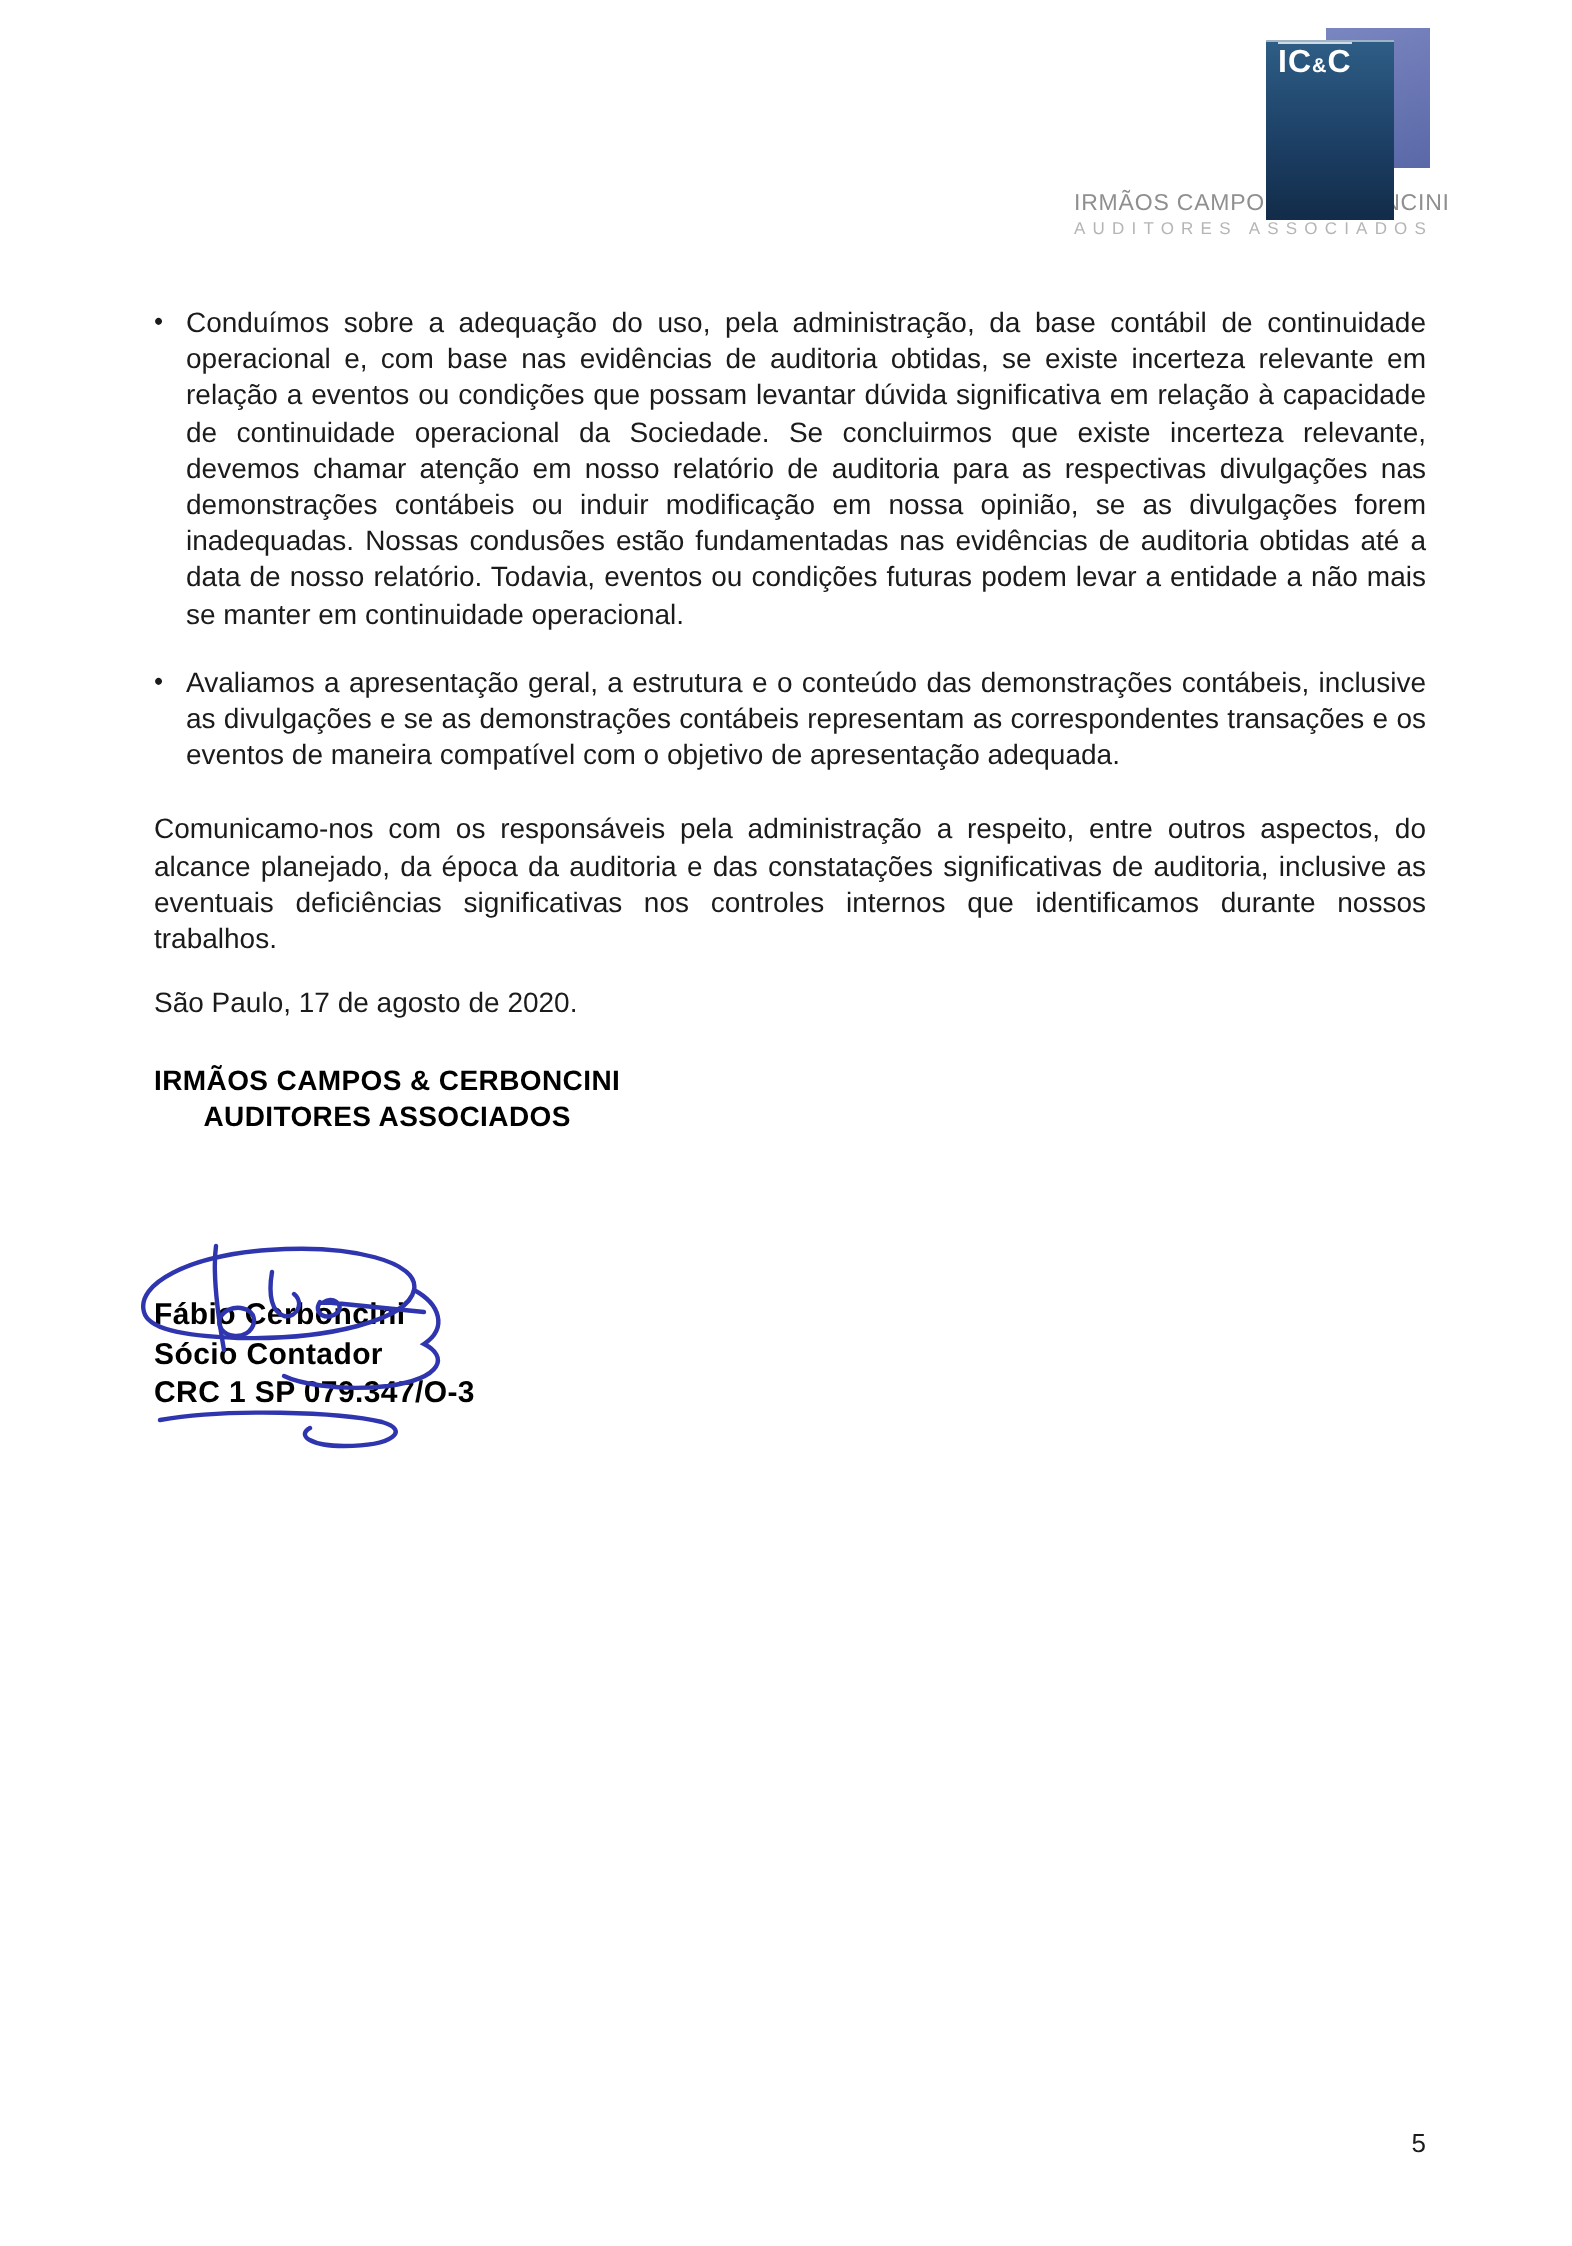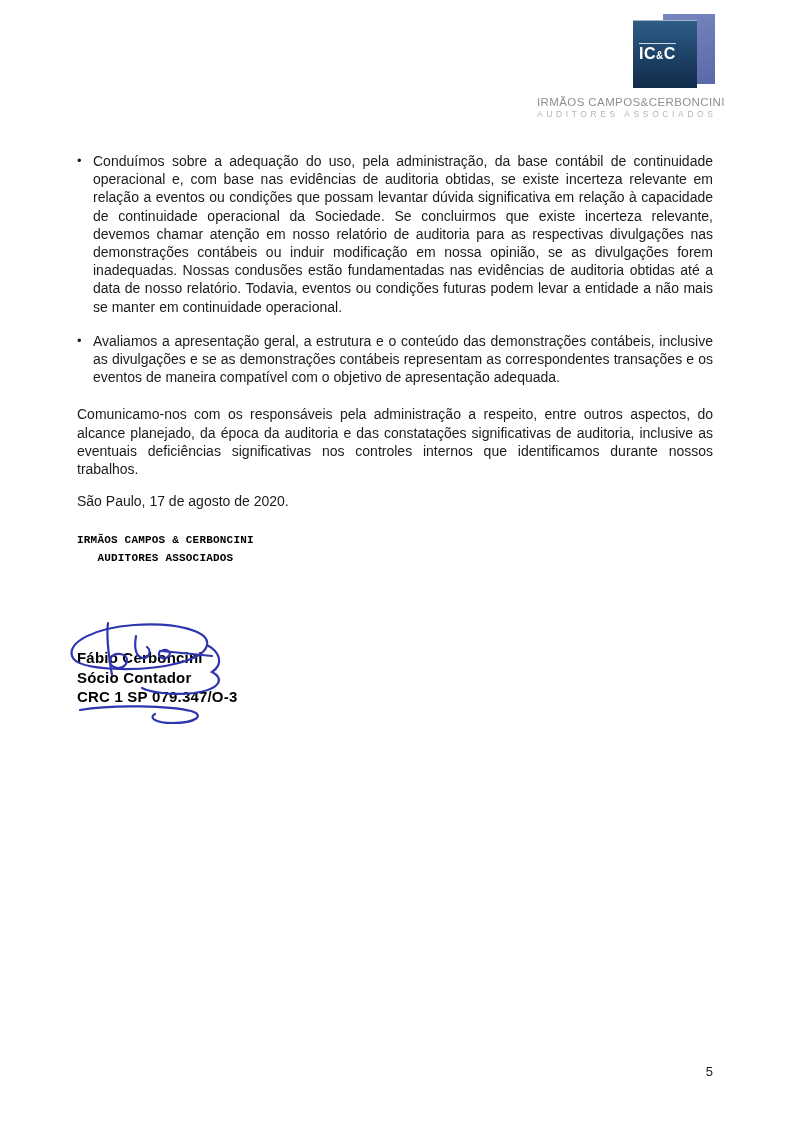--- a/index.html
+++ b/index.html
@@ -21,23 +21,23 @@
     display:flex; flex-direction:column; align-items:flex-end;
   }
   .logo-mark { position:relative; width:82px; height:81px; }
   .logo-back {
     position:absolute; left:30px; top:0;
     width:52px; height:70px;
     background:linear-gradient(160deg,#7a86c0 0%, #5a68a8 100%);
   }
   .logo-front {
     position:absolute; left:0; top:6px;
-    width:64px; height:68px;
+    width:64px; height:90px;
     background:linear-gradient(180deg,#2e5d85 0%, #1d4066 55%, #122c49 100%);
-    display:flex; align-items:center;
+    display:flex; align-items:flex-start;
     padding:0 0 4px 6px;
     z-index:2;
     border-top:1px solid #9fb4c6;
   }
   .logo-front .ic-text {
     color:#ffffff; font-weight:bold; font-size:16px; letter-spacing:0.5px;
     line-height:1;
     border-top:1px solid #cfdbe4; padding-top:2px;
   }
   .logo-front .ic-amp { font-size:10px; }
@@ -60,23 +60,22 @@
   .bullet-item { display:flex; margin-bottom:16px; }
   .bullet-dot { flex:0 0 16px; width:16px; font-size:13px; }
   .bullet-text { flex:1; text-align:justify; }
   .paragraph { margin-top:19px; text-align:justify; }
   .date-line { margin-top:14px; }
 
   .firm-block {
     margin-top:21px;
     width:max-content;
     font-weight:bold; color:#000;
-    font-size:11px; line-height:18px;
+    font-size:14px; line-height:18px;
     letter-spacing:0.2px;
-    font-family:Liberation Mono, monospace;
   }
   .firm-sub, .firm-crc { text-align:center; }
 
   .signer-block {
     margin-top:81px;
     font-weight:bold; color:#000;
     font-size:15px; line-height:19.5px;
     letter-spacing:0.2px;
     width:max-content;
     position:relative; z-index:1;

